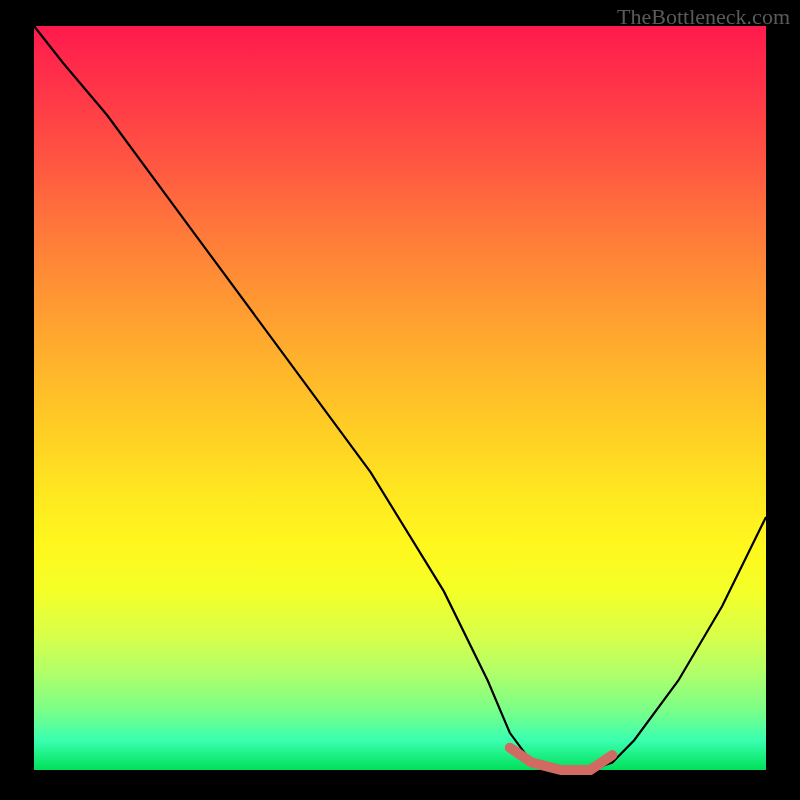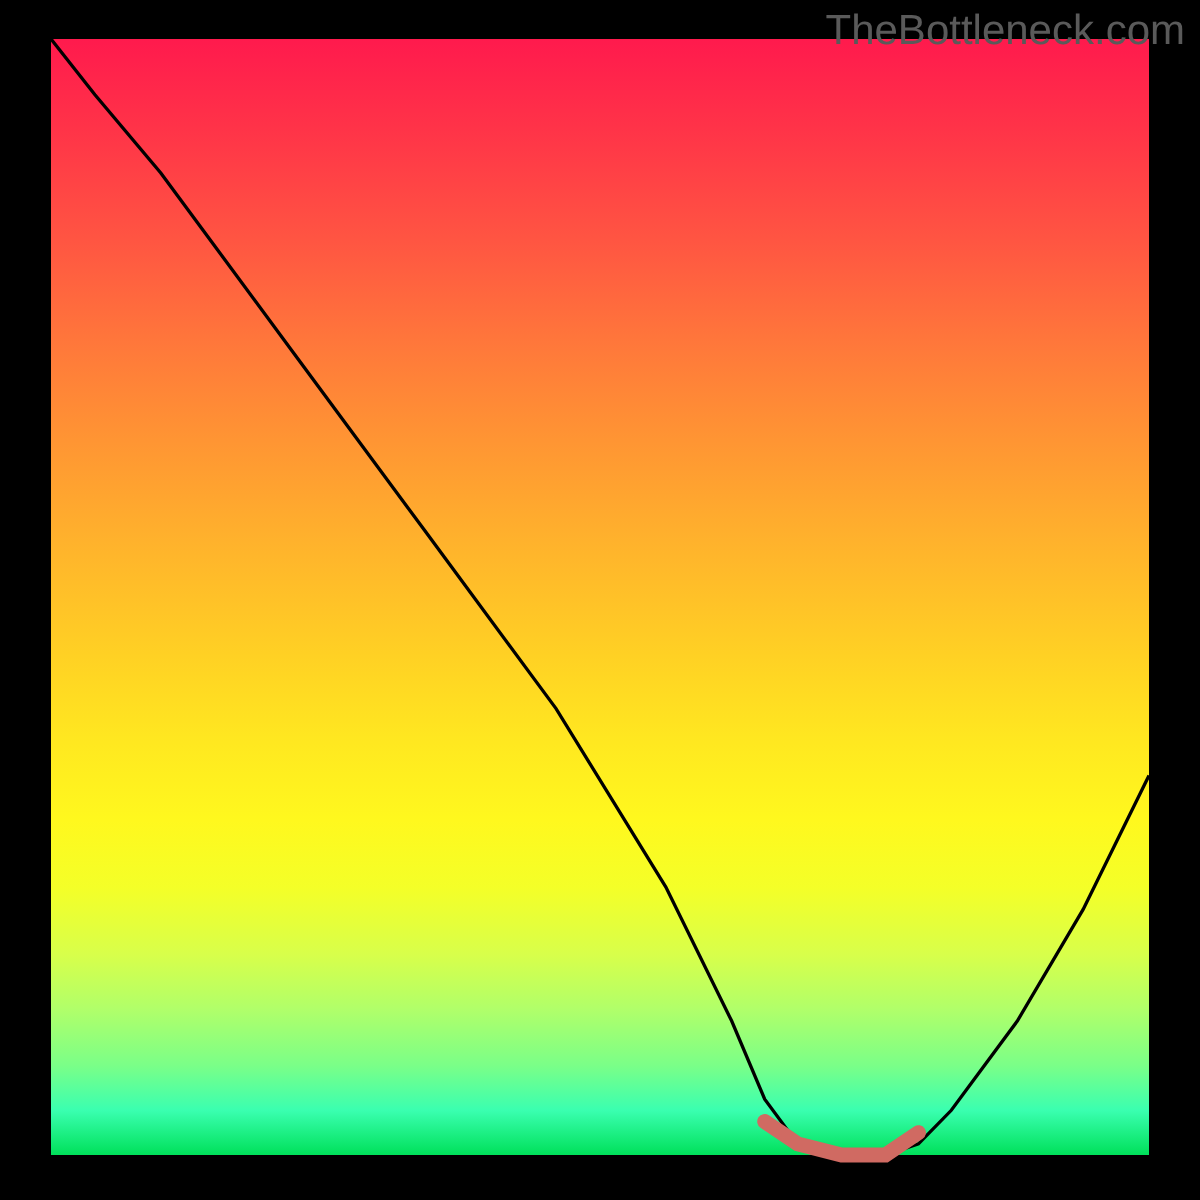--- a/index.html
+++ b/index.html
@@ -8,23 +8,24 @@
     height: 800px;
     background: #000;
     position: relative;
     font-family: Arial, sans-serif;
   }
   .watermark {
     position: absolute;
     top: 4px;
     right: 10px;
     color: #5a5a5a;
-    font-size: 28px;
+    font-size: 22px;
     font-weight: 500;
     z-index: 10;
+    font-family: Liberation Serif, serif;
   }
   .plot-area {
     position: absolute;
     left: 34px;
     top: 26px;
     width: 732px;
     height: 744px;
   }
   .gradient-bg {
     position: absolute;

